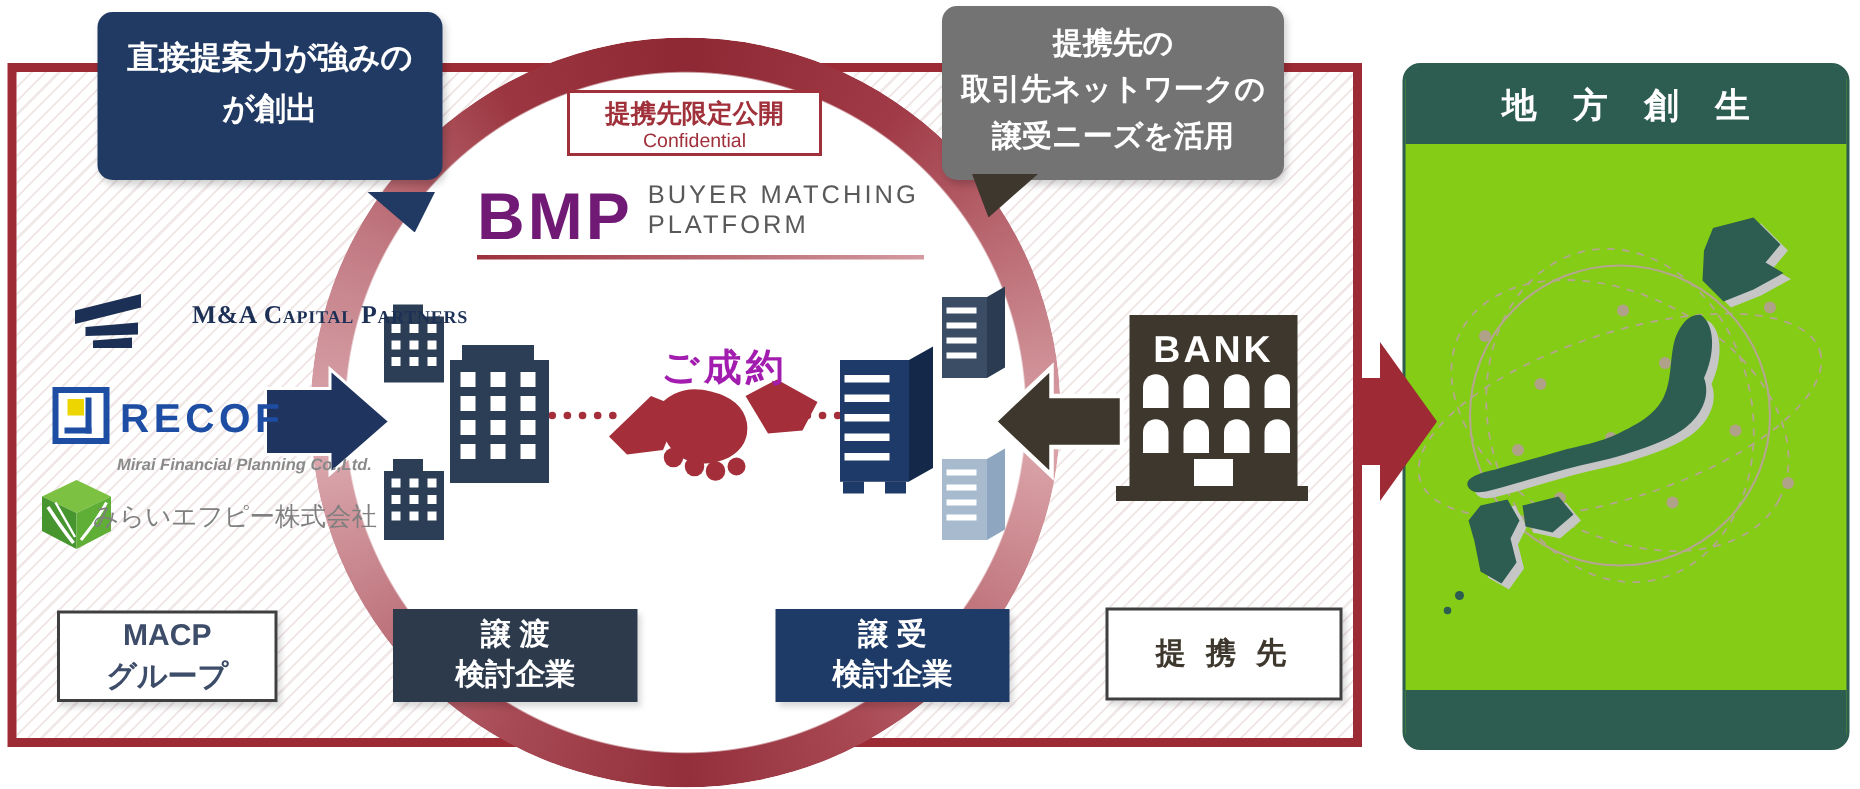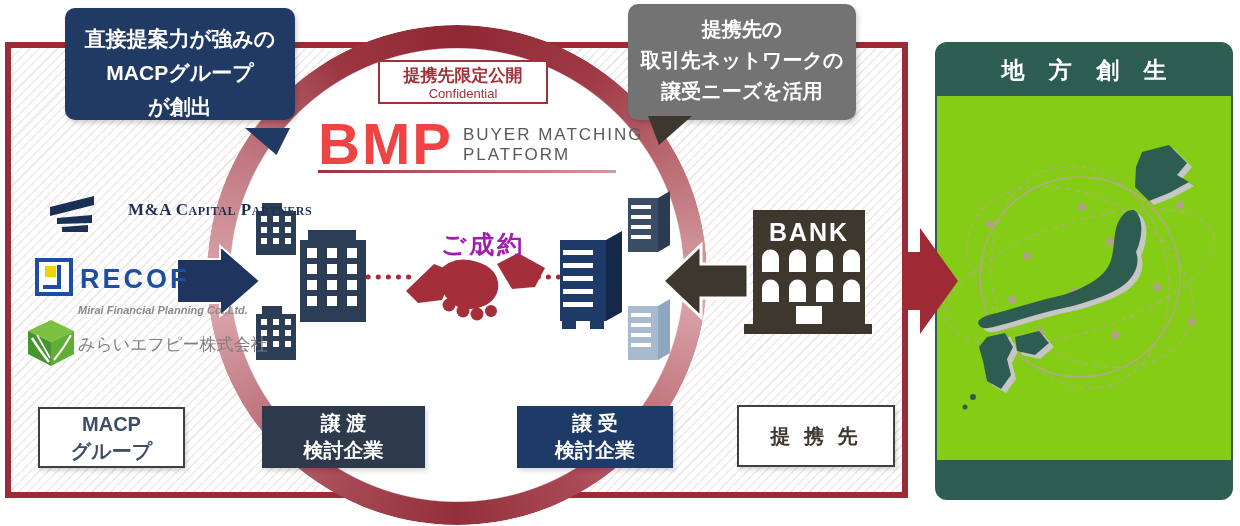--- a/index.html
+++ b/index.html
@@ -43,33 +43,33 @@
   .callout-right-tail{position:absolute;left:648px;top:116px;width:44px;height:29px;
     background:#3e372d;clip-path:polygon(0 0,100% 0,25% 100%);z-index:5;}
   
   .confidential{position:absolute;left:378px;top:60px;width:170px;height:44px;
     background:#fff;border:2px solid #a0303a;box-sizing:border-box;text-align:center;
     color:#a0303a;z-index:5;}
   .confidential .t{font-size:17px;font-weight:bold;margin-top:2px;}
   .confidential .s{font-size:13px;margin-top:-1px;}
   
   .bmp{position:absolute;left:318px;top:120px;z-index:5;display:flex;align-items:flex-end;}
-  .bmp-abbr{font-size:58px;font-weight:bold;color:#ef4444;letter-spacing:2px;line-height:.82;}
+  .bmp-abbr{font-size:44px;font-weight:bold;color:#701a75;letter-spacing:2px;line-height:.82;}
   .bmp-tag{margin-left:10px;color:#595959;font-size:17px;letter-spacing:2px;line-height:1.2;margin-bottom:2px;}
   .bmp-rule{position:absolute;left:318px;top:170px;width:298px;height:3px;
     background:linear-gradient(to right,#9c313c,#d39aa0);z-index:5;}
   
   .logo-ma{position:absolute;left:128px;top:200px;z-index:5;color:#1c2f55;
     font-family:"Liberation Serif","DejaVu Serif",serif;font-variant:small-caps;
     font-size:17px;font-weight:600;letter-spacing:.5px;}
   .logo-recof-text{position:absolute;left:80px;top:264px;z-index:5;color:#1d4ea3;
     font-size:27px;font-weight:bold;letter-spacing:3px;}
   .logo-mirai-en{position:absolute;left:78px;top:304px;z-index:5;color:#8a8a8a;
     font-size:11px;font-weight:bold;font-style:italic;}
-  .logo-mirai-jp{position:absolute;left:78px;top:333px;z-index:5;color:#7f7f7f;
+  .logo-mirai-jp{position:absolute;left:62px;top:333px;z-index:5;color:#7f7f7f;
     font-size:17px;}
   
   .deal-label{position:absolute;left:418px;top:228px;width:130px;text-align:center;
     font-size:25px;font-weight:bold;color:#a21caf;letter-spacing:3px;z-index:4;}
   
   .label-box{position:absolute;z-index:5;display:flex;flex-direction:column;
     justify-content:center;text-align:center;font-weight:bold;font-size:20px;
     line-height:1.35;box-sizing:border-box;box-shadow:2px 3px 4px rgba(0,0,0,.15);}
   .box-macp{left:38px;top:407px;width:147px;height:61px;background:#fff;
     border:2px solid #3f3f3f;color:#3d4c68;}
@@ -232,21 +232,20 @@
       <polygon points="0,11 23,22 23,46 0,34" fill="#46952e"></polygon>
       <polygon points="46,11 23,22 23,46 46,34" fill="#5fae35"></polygon>
       <path d="M4,18 Q13,32 21,42" stroke="#fff" stroke-width="2.4" fill="none"></path>
       <path d="M9,15 Q17,29 22,38" stroke="#fff" stroke-width="1.6" fill="none"></path>
       <path d="M26,40 Q36,28 43,15" stroke="#fff" stroke-width="2" fill="none"></path>
     </g>
   </svg>
 
   <div class="callout callout-left">
     <div class="ln">直接提案力が強みの</div>
-    <div class="ln">MACPグループ</div>
     <div class="ln">が創出</div>
   </div>
   <div class="callout-left-tail"></div>
 
   <div class="callout callout-right">
     <div class="ln">提携先の</div>
     <div class="ln">取引先ネットワークの</div>
     <div class="ln">譲受ニーズを活用</div>
   </div>
   <div class="callout-right-tail"></div>

